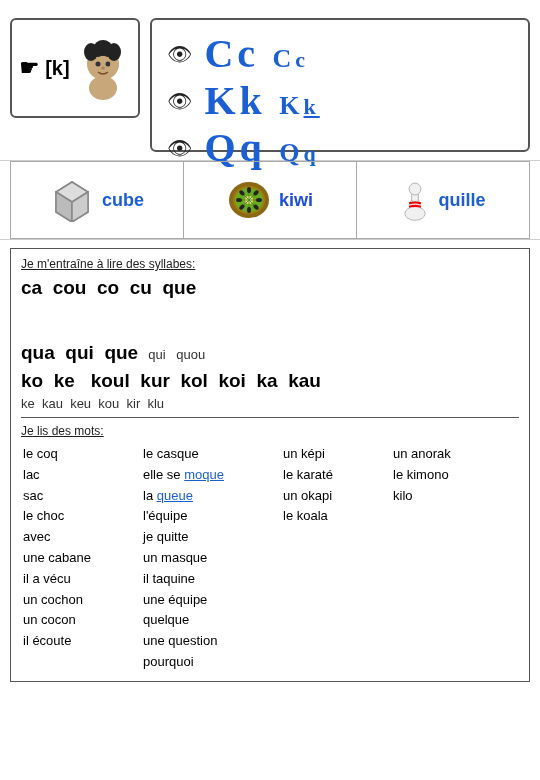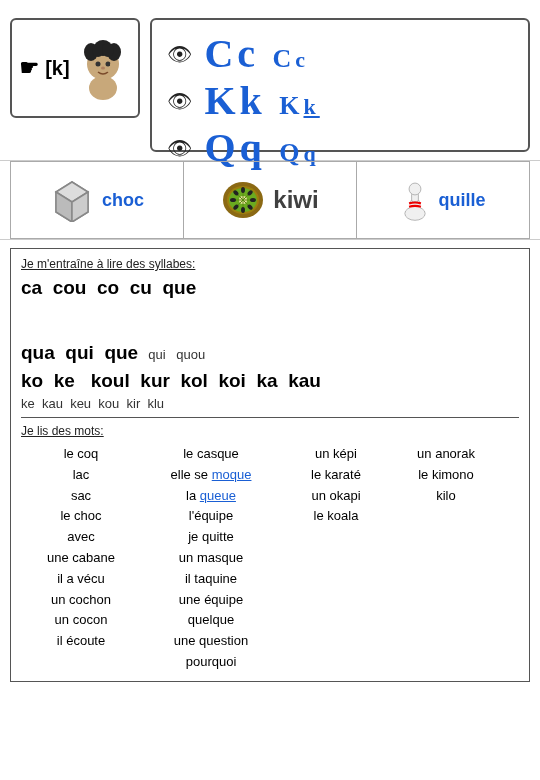--- a/index.html
+++ b/index.html
@@ -126,21 +126,20 @@
     .words-grid {
       display: grid;
       grid-template-columns: 120px 140px 110px 110px;
       gap: 2px 0;
       font-size: 13px;
       line-height: 1.6;
     }
 
     .word-item {
       padding: 0 2px;
-      text-align: center;
     }
 
     .word-blue {
       color: #1a5fd4;
       text-decoration: underline;
     }
 
     .divider-line {
       border: none;
       border-top: 1px solid #555;
@@ -210,21 +209,21 @@
 
 <div class="images-row">
 
   <div class="image-item">
     <svg class="cube-svg" viewBox="0 0 44 44">
       <polygon points="22,4 38,14 38,34 22,44 6,34 6,14" fill="none" stroke="#888" stroke-width="1.5"></polygon>
       <polygon points="22,4 38,14 22,24 6,14" fill="#ddd" stroke="#888" stroke-width="1.5"></polygon>
       <polygon points="6,14 22,24 22,44 6,34" fill="#bbb" stroke="#888" stroke-width="1.5"></polygon>
       <polygon points="38,14 22,24 22,44 38,34" fill="#ccc" stroke="#888" stroke-width="1.5"></polygon>
     </svg>
-    <span style="font-size:18px;font-weight:bold;color:#1a5fd4;">choc</span>
+    <span style="font-size:18px;font-weight:bold;color:#1a5fd4;">cube</span>
   </div>
 
   <div class="image-item">
     <svg width="44" height="44" viewBox="0 0 44 44">
       <ellipse cx="22" cy="22" rx="20" ry="18" fill="#8B6914"></ellipse>
       <ellipse cx="22" cy="22" rx="16" ry="14" fill="#c8b400" opacity="0.3"></ellipse>
       <ellipse cx="22" cy="22" rx="14" ry="12" fill="#6aaa20"></ellipse>
 
       <ellipse cx="22" cy="22" rx="4" ry="4" fill="#e8e0a0"></ellipse>
       <line x1="22" y1="10" x2="22" y2="34" stroke="#5a8a10" stroke-width="1"></line>
@@ -234,21 +233,21 @@
 
       <ellipse cx="22" cy="12" rx="2" ry="3" fill="#222" transform="rotate(0 22 22)"></ellipse>
       <ellipse cx="22" cy="12" rx="2" ry="3" fill="#222" transform="rotate(45 22 22)"></ellipse>
       <ellipse cx="22" cy="12" rx="2" ry="3" fill="#222" transform="rotate(90 22 22)"></ellipse>
       <ellipse cx="22" cy="12" rx="2" ry="3" fill="#222" transform="rotate(135 22 22)"></ellipse>
       <ellipse cx="22" cy="12" rx="2" ry="3" fill="#222" transform="rotate(180 22 22)"></ellipse>
       <ellipse cx="22" cy="12" rx="2" ry="3" fill="#222" transform="rotate(225 22 22)"></ellipse>
       <ellipse cx="22" cy="12" rx="2" ry="3" fill="#222" transform="rotate(270 22 22)"></ellipse>
       <ellipse cx="22" cy="12" rx="2" ry="3" fill="#222" transform="rotate(315 22 22)"></ellipse>
     </svg>
-    <span style="font-size:24px;font-weight:bold;color:#404040;">kiwi</span>
+    <span style="font-size:18px;font-weight:bold;color:#1d4ed8;">kiwi</span>
   </div>
 
   <div class="image-item">
     <svg width="30" height="44" viewBox="0 0 30 52">
 
       <ellipse cx="15" cy="42" rx="12" ry="8" fill="#f0f0f0" stroke="#aaa" stroke-width="1"></ellipse>
       <rect x="9" y="28" width="12" height="16" fill="#f0f0f0"></rect>
       <path d="M9 28 Q15 22 21 28" fill="#f0f0f0" stroke="#aaa" stroke-width="1"></path>
 
       <rect x="11" y="18" width="8" height="10" rx="2" fill="#f0f0f0" stroke="#aaa" stroke-width="1"></rect>

